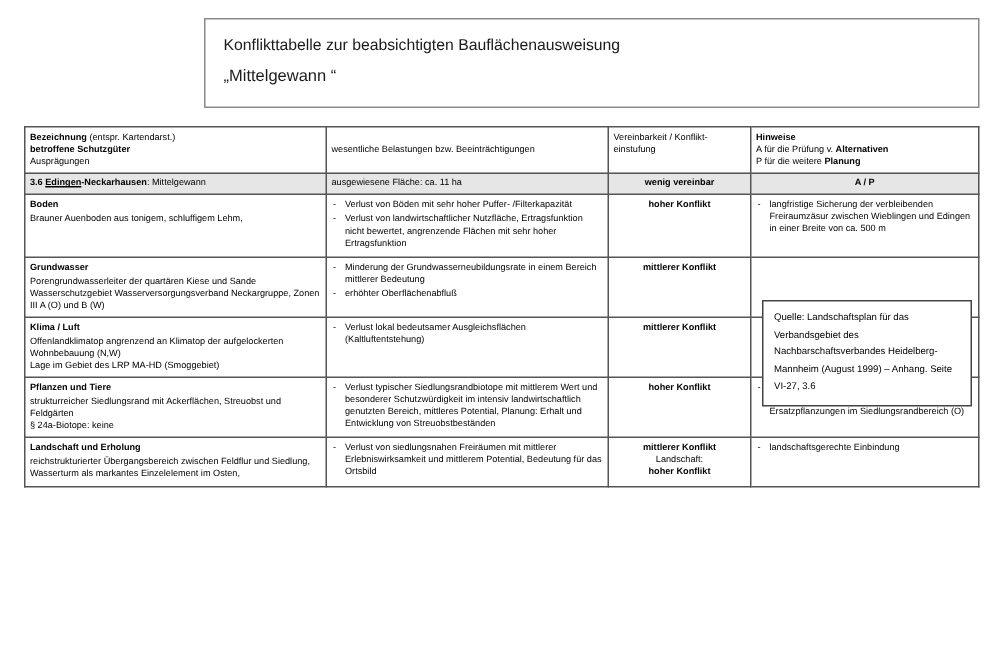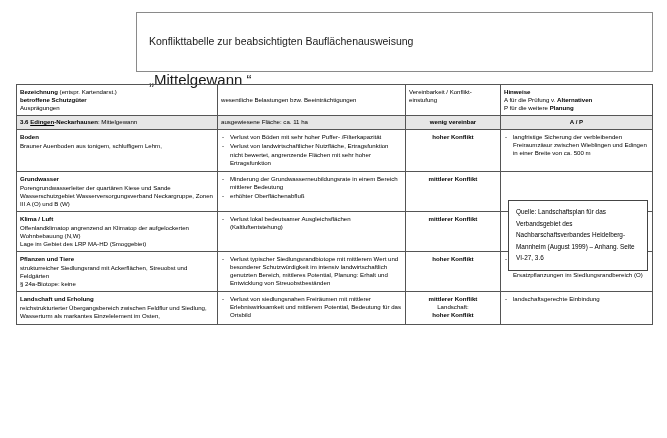--- a/index.html
+++ b/index.html
@@ -33,33 +33,33 @@
   .logo-svg { display: block; }
 
   .title-box {
     position: absolute;
     left: 136px; top: 12px;
     width: 517px;
     height: 60px;
     border: 1px solid #8a8a8a;
     box-sizing: border-box;
     background: #ffffff;
-    padding: 20px 12px 0 12px;
+    padding: 9px 12px 0 12px;
   }
   .title-line1 {
     font-size: 10.5px;
     line-height: 17px;
     color: #1a1a1a;
     white-space: nowrap;
   }
   .title-line2 {
-    font-size: 15px;
+    font-size: 11px;
     line-height: 17px;
     color: #1a1a1a;
-    margin-top: 21px;
+    margin-top: 4px;
     white-space: nowrap;
   }
 
   
   .tbl-wrap {
     position: absolute;
     left: 16px; top: 84px;
     width: 636px;
   }
   table.konflikt {

